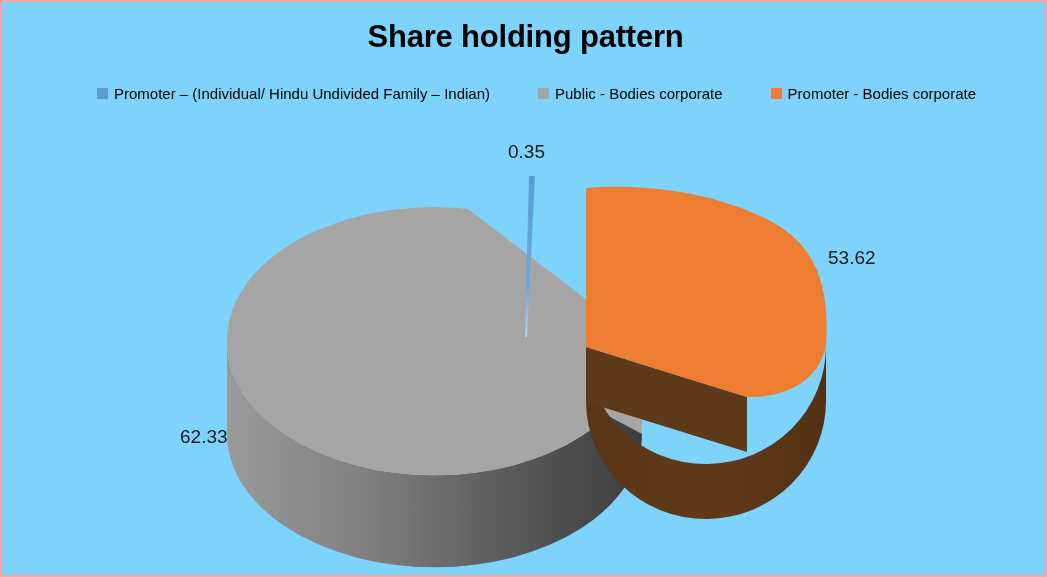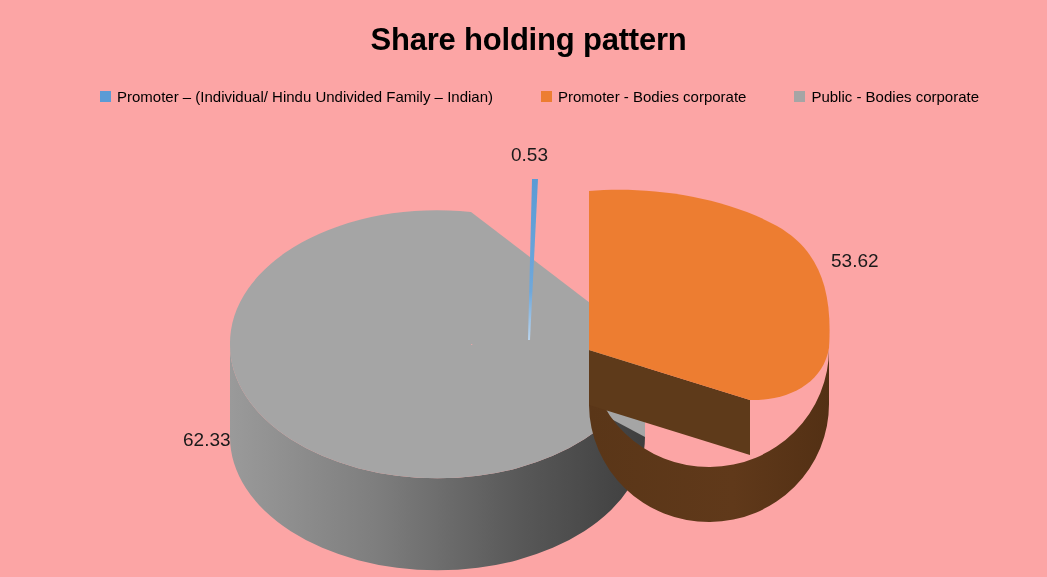--- a/index.html
+++ b/index.html
@@ -7,23 +7,23 @@
     padding: 0;
     background: #ffffff;
   }
   body {
     font-family: "Liberation Sans", sans-serif;
   }
   #chart-frame {
     position: relative;
     width: 1047px;
     height: 577px;
-    background: #fca5a5;
+    background: #7dd3fc;
     box-sizing: border-box;
-    border: 5px solid #fca5a5;
+    border: 2px solid #fca5a5;
     overflow: hidden;
   }
   #chart-title {
     position: absolute;
     left: 0;
     top: 17px;
     width: 1047px;
     text-align: center;
     font-size: 31px;
     font-weight: bold;
@@ -86,27 +86,27 @@
   <div id="chart-title">Share holding pattern</div>
 
   <div id="legend">
 
     <div class="legend-item">
       <span class="legend-swatch" style="background:#5B9BD5"></span>
       <span class="legend-label">Promoter – (Individual/ Hindu Undivided Family – Indian)</span>
     </div>
 
     <div class="legend-item">
-      <span class="legend-swatch" style="background:#ED7D31"></span>
-      <span class="legend-label">Promoter - Bodies corporate</span>
+      <span class="legend-swatch" style="background:#A5A5A5"></span>
+      <span class="legend-label">Public - Bodies corporate</span>
     </div>
 
     <div class="legend-item">
-      <span class="legend-swatch" style="background:#A5A5A5"></span>
-      <span class="legend-label">Public - Bodies corporate</span>
+      <span class="legend-swatch" style="background:#ED7D31"></span>
+      <span class="legend-label">Promoter - Bodies corporate</span>
     </div>
 
   </div>
 
   <svg id="plot-area" viewBox="0 0 1047 577" width="1047" height="577" xmlns="http://www.w3.org/2000/svg">
 
     <defs>
       <linearGradient id="graySideGrad" x1="0" y1="0" x2="1" y2="0">
         <stop offset="0%" stop-color="#9A9A9A"></stop>
         <stop offset="35%" stop-color="#7E7E7E"></stop>
@@ -159,17 +159,17 @@
                L 584,345
                Z"></path>
     </g>
 
     <g>
       <path fill="url(#blueSliverGrad)" d="M 527,174 L 533,174 L 525,335 L 523,335 Z"></path>
     </g>
 
   </svg>
 
-  <div class="data-label" id="label-blue">0.53</div>
+  <div class="data-label" id="label-blue">0.35</div>
   <div class="data-label" id="label-orange">53.62</div>
   <div class="data-label" id="label-gray">62.33</div>
 
 </div>
 
 </body></html>

